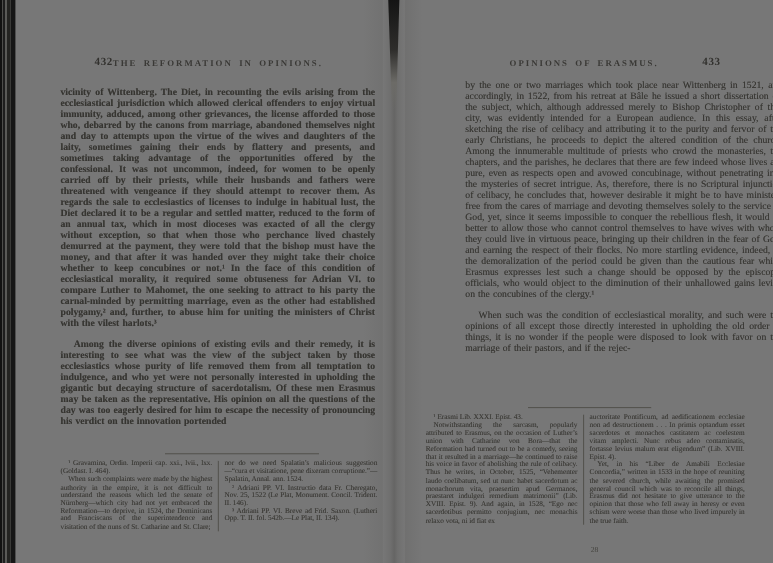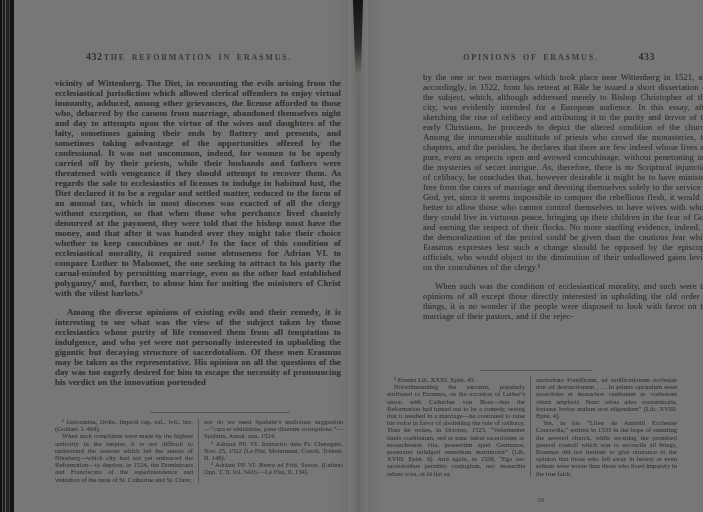--- a/index.html
+++ b/index.html
@@ -67,21 +67,21 @@
 
 <div class="scan">
 
   <div class="book-edge"></div>
   <div class="spine-shadow"></div>
   <div class="spine-top"></div>
 
   <div class="page page-left">
     <div class="gutter-tint-l"></div>
     <div class="pagenum pagenum-l">432</div>
-    <div class="runhead runhead-l">THE REFORMATION IN ERASMUS.</div>
+    <div class="runhead runhead-l">THE REFORMATION IN OPINIONS.</div>
 
     <div class="bodytext body-l">
       <p>vicinity of Wittenberg.  The Diet, in recounting the evils arising from the ecclesiastical jurisdiction which allowed clerical offenders to enjoy virtual immunity, adduced, among other grievances, the license afforded to those who, debarred by the canons from marriage, abandoned themselves night and day to attempts upon the virtue of the wives and daughters of the laity, sometimes gaining their ends by flattery and presents, and sometimes taking advantage of the opportunities offered by the confessional.  It was not uncommon, indeed, for women to be openly carried off by their priests, while their husbands and fathers were threatened with vengeance if they should attempt to recover them.  As regards the sale to ecclesiastics of licenses to indulge in habitual lust, the Diet declared it to be a regular and settled matter, reduced to the form of an annual tax, which in most dioceses was exacted of all the clergy without exception, so that when those who perchance lived chastely demurred at the payment, they were told that the bishop must have the money, and that after it was handed over they might take their choice whether to keep concubines or not.¹  In the face of this condition of ecclesiastical morality, it required some obtuseness for Adrian VI. to compare Luther to Mahomet, the one seeking to attract to his party the carnal-minded by permitting marriage, even as the other had established polygamy,² and, further, to abuse him for uniting the ministers of Christ with the vilest harlots.³</p>
       <p class="indented">Among the diverse opinions of existing evils and their remedy, it is interesting to see what was the view of the subject taken by those ecclesiastics whose purity of life removed them from all temptation to indulgence, and who yet were not personally interested in upholding the gigantic but decaying structure of sacerdotalism.  Of these men Erasmus may be taken as the representative.  His opinion on all the questions of the day was too eagerly desired for him to escape the necessity of pronouncing his verdict on the innovation portended</p>
     </div>
 
     <div class="fn-rule fn-rule-l" style="left:136px;"></div>
 
     <div class="footnotes fn-l">
       <div class="fn-col">

